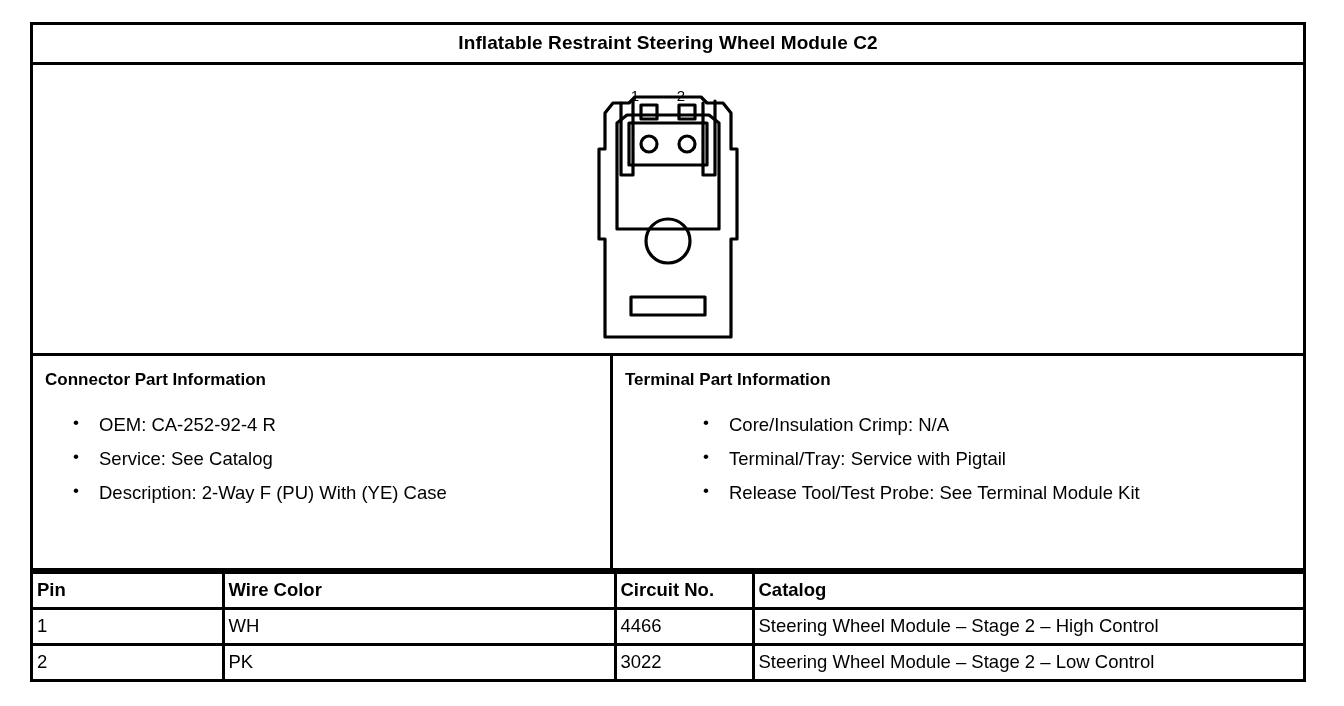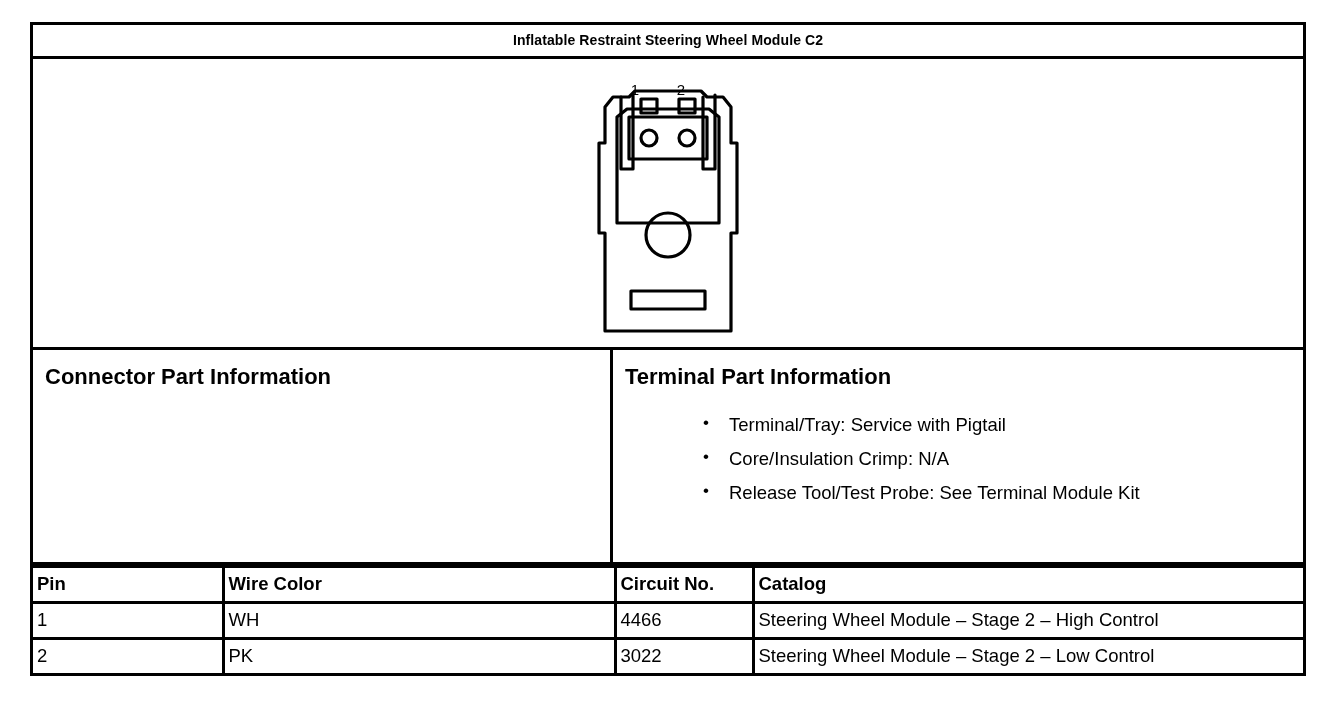--- a/index.html
+++ b/index.html
@@ -23,21 +23,21 @@
     border: 3px solid #000;
     box-sizing: border-box;
     background: #fff;
   }
 
   
   .title-row {
     border-bottom: 3px solid #000;
     text-align: center;
     font-weight: bold;
-    font-size: 14px;
+    font-size: 19px;
     padding: 7px 4px 8px 4px;
     letter-spacing: 0.1px;
   }
 
   
   .diagram-row {
     border-bottom: 3px solid #000;
     height: 288px;
     position: relative;
   }
@@ -61,21 +61,21 @@
   }
   .info-col.left {
     width: 580px;
     border-right: 3px solid #000;
   }
   .info-col.right {
     flex: 1;
   }
   .info-heading {
     font-weight: bold;
-    font-size: 22px;
+    font-size: 17px;
     margin: 0 0 10px 4px;
   }
   ul.info-list {
     margin: 18px 0 0 0;
     padding: 0 0 0 58px;
     list-style: none;
   }
   ul.info-list li {
     position: relative;
     font-size: 18.5px;
@@ -162,26 +162,31 @@
           <text x="52" y="22" text-anchor="middle">1</text>
           <text x="98" y="22" text-anchor="middle">2</text>
         </g>
       </svg>
     </div>
   </div>
 
   <div class="info-row">
     <div class="info-col left">
       <div class="info-heading">Connector Part Information</div>
+      <ul class="info-list">
+        <li>OEM: CA-252-92-4 R</li>
+        <li>Service: See Catalog</li>
+        <li>Description: 2-Way F (PU) With (YE) Case</li>
+      </ul>
     </div>
     <div class="info-col right">
       <div class="info-heading">Terminal Part Information</div>
       <ul class="info-list">
+        <li>Core/Insulation Crimp: N/A</li>
         <li>Terminal/Tray: Service with Pigtail</li>
-        <li>Core/Insulation Crimp: N/A</li>
         <li>Release Tool/Test Probe: See Terminal Module Kit</li>
       </ul>
     </div>
   </div>
 
   <table class="pins">
     <colgroup>
       <col class="c-pin">
         <col class="c-wire">
         <col class="c-circ">

